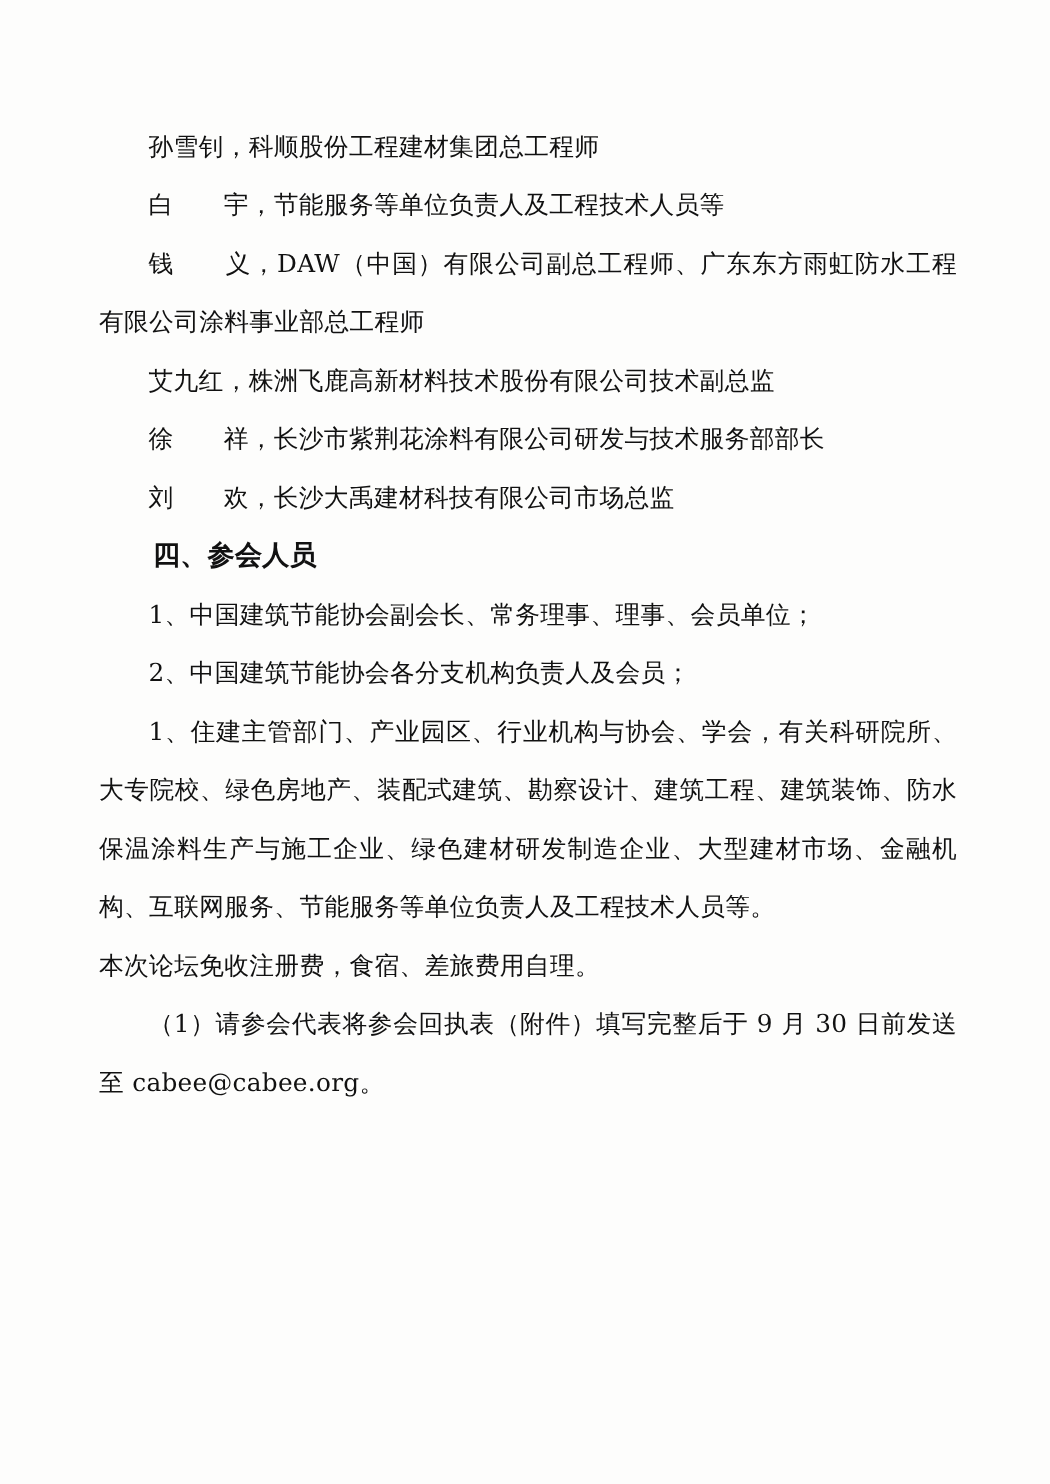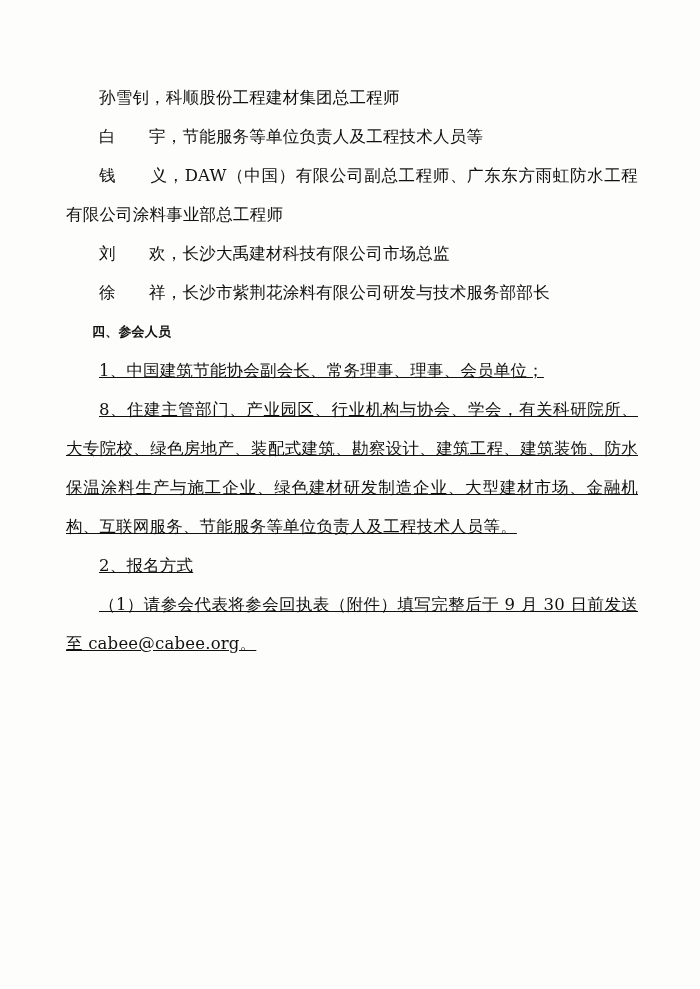--- a/index.html
+++ b/index.html
@@ -27,54 +27,55 @@
     line-height: 39px;
     letter-spacing: 0.2px;
     text-align: justify;
   }
   .para {
     margin: 0;
     white-space: pre-wrap;
   }
   .para.indent {
     text-indent: 2em;
-    text-decoration: underline;
   }
   .para.hang {
     text-indent: 0;
   }
   .heading {
     margin: 0;
     font-weight: bold;
     text-indent: 2em;
-    font-size: 13px;
+    font-size: 18px;
     line-height: 39px;
     font-family: "DejaVu Serif", serif;
   }
   .name-line {
     margin: 0;
     text-indent: 2em;
     white-space: pre-wrap;
   }
 </style>
 </head>
 <body>
 
 <div id="page">
   <div class="doc-body">
 
     <p class="name-line">孙雪钊，科顺股份工程建材集团总工程师</p>
     <p class="name-line">白　　宇，节能服务等单位负责人及工程技术人员等</p>
     <p class="name-line">钱　　义，DAW（中国）有限公司副总工程师、广东东方雨虹防水工程有限公司涂料事业部总工程师</p>
+    <p class="name-line">艾九红，株洲飞鹿高新材料技术股份有限公司技术副总监</p>
+    <p class="name-line">徐　　祥，长沙市紫荆花涂料有限公司研发与技术服务部部长</p>
     <p class="name-line">刘　　欢，长沙大禹建材科技有限公司市场总监</p>
-    <p class="name-line">徐　　祥，长沙市紫荆花涂料有限公司研发与技术服务部部长</p>
 
     <p class="heading">四、参会人员</p>
 
     <p class="para indent">1、中国建筑节能协会副会长、常务理事、理事、会员单位；</p>
-    <p class="para indent">8、住建主管部门、产业园区、行业机构与协会、学会，有关科研院所、大专院校、绿色房地产、装配式建筑、勘察设计、建筑工程、建筑装饰、防水保温涂料生产与施工企业、绿色建材研发制造企业、大型建材市场、金融机构、互联网服务、节能服务等单位负责人及工程技术人员等。</p>
+    <p class="para indent">2、中国建筑节能协会各分支机构负责人及会员；</p>
+    <p class="para indent">1、住建主管部门、产业园区、行业机构与协会、学会，有关科研院所、大专院校、绿色房地产、装配式建筑、勘察设计、建筑工程、建筑装饰、防水保温涂料生产与施工企业、绿色建材研发制造企业、大型建材市场、金融机构、互联网服务、节能服务等单位负责人及工程技术人员等。</p>
 
 
-    <p class="para indent">2、报名方式</p>
+    <p class="para hang">本次论坛免收注册费，食宿、差旅费用自理。</p>
     <p class="para indent">（1）请参会代表将参会回执表（附件）填写完整后于 9 月 30 日前发送至 cabee@cabee.org。</p>
 
   </div>
 </div>
 
 </body></html>

